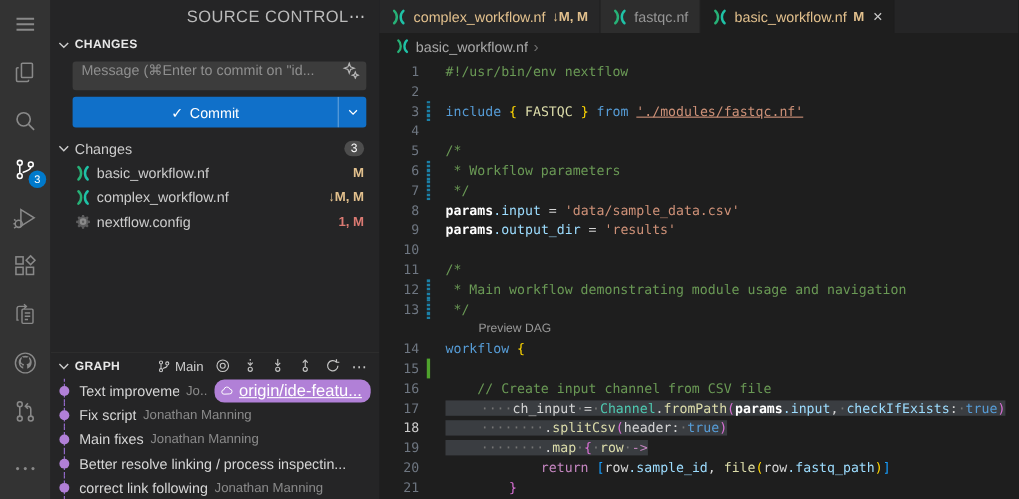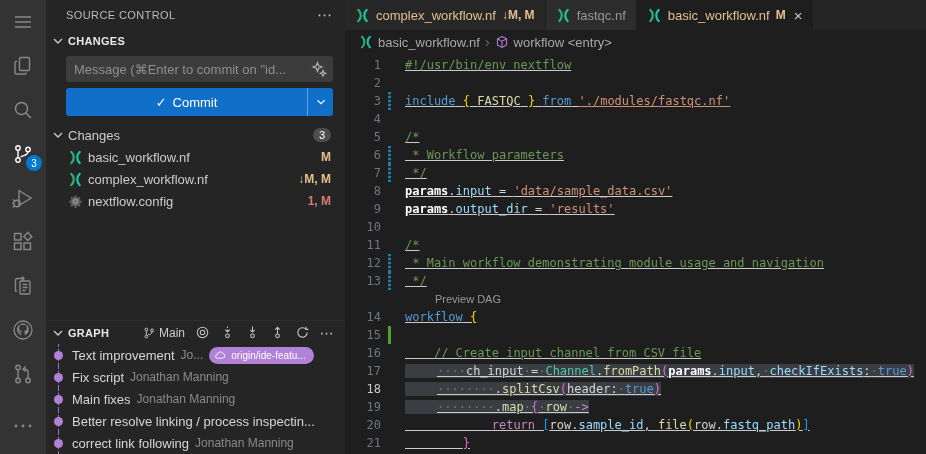--- a/index.html
+++ b/index.html
@@ -12,26 +12,26 @@
   
   .activitybar { width:46px; background:#333333; display:flex; flex-direction:column; align-items:center; flex-shrink:0; }
   .ab-item { width:46px; height:44px; display:flex; align-items:center; justify-content:center; color:#898989; position:relative; cursor:pointer; }
   .ab-item.active { color:#ffffff; }
   .ab-item.bottom { margin-top:auto; margin-bottom:6px; }
   .ab-item svg { width:24px; height:24px; }
   .ab-badge { position:absolute; right:4px; bottom:5px; min-width:16px; height:16px; border-radius:9px; background:#007acc; color:#fff; font-size:10px; display:flex; align-items:center; justify-content:center; padding:0 3px; }
   
   .sidebar { width:299px; background:#252526; display:flex; flex-direction:column; flex-shrink:0; overflow:hidden; }
   .sb-titlebar { height:30px; display:flex; align-items:center; padding:0 12px 0 20px; }
-  .sb-title { font-size:11px; color:#bbbbbb; letter-spacing:.4px; flex:1; white-space:nowrap; }
+  .sb-title { font-size:15px; color:#bbbbbb; letter-spacing:.4px; flex:1; white-space:nowrap;text-align:right; }
   .sb-more { color:#c5c5c5; font-size:15px; letter-spacing:1px; cursor:pointer; }
   .sb-section-head { height:22px; display:flex; align-items:center; padding:0 8px 0 4px; gap:2px; }
   .sb-section-head .chev { width:16px; height:16px; color:#cccccc; flex-shrink:0; }
   .sb-section-label { font-size:11px; font-weight:bold; color:#e7e7e7; letter-spacing:.3px; white-space:nowrap; }
-  .commit-input { margin:4px 12px 6px 20px; height:26px; background:#3c3c3c; border-radius:3px; display:flex; align-items:center; padding:0 6px 0 8px; }
+  .commit-input { margin:4px 12px 6px 20px; height:26px; background:#3c3c3c; border-radius:3px; display:flex; align-items:flex-start; padding:0 6px 0 8px; }
   .commit-input .ph { flex:1; color:#8f8f8f; font-size:13px; white-space:nowrap; overflow:hidden; }
   .commit-input .sparkle { color:#b5b5b5; width:16px; height:16px; flex-shrink:0; cursor:pointer; }
   .commit-btn { margin:0 12px 8px 20px; height:28px; border-radius:3px; color:#ffffff; display:flex; align-items:stretch; cursor:pointer; overflow:hidden; }
   .commit-btn .main { flex:1; display:flex; align-items:center; justify-content:center; gap:6px; font-size:13px; }
   .commit-btn .split { width:26px; display:flex; align-items:center; justify-content:center; border-left:1px solid rgba(255,255,255,.35); }
   .tree-head { height:22px; display:flex; align-items:center; padding:0 14px 0 4px; gap:2px; }
   .tree-head .lbl { flex:1; color:#cccccc; }
   .count-badge { background:#4d4d4d; color:#ffffff; font-size:11px; border-radius:9px; padding:1px 6px; }
   .file-row { height:22px; display:flex; align-items:center; padding:0 14px 0 22px; gap:5px; cursor:pointer; }
   .file-row .fname { flex:1; color:#cccccc; white-space:nowrap; overflow:hidden; }
@@ -43,21 +43,21 @@
   .graph-tools { margin-left:auto; display:flex; align-items:center; gap:9px; color:#c5c5c5; }
   .graph-tools .gt { width:16px; height:16px; display:flex; align-items:center; justify-content:center; cursor:pointer; }
   .graph-auto { display:flex; align-items:center; gap:3px; font-size:12px; color:#cccccc; cursor:pointer; }
   .graph-list { overflow:hidden; }
   .commit-row { height:22px; display:flex; align-items:center; padding-right:8px; cursor:pointer; }
   .rail { width:26px; align-self:stretch; position:relative; flex-shrink:0; }
   .rail::before { content:""; position:absolute; left:12px; top:0; bottom:0; width:0; border-left:1px dashed #9d71d8; }
   .rail .dot { position:absolute; left:8px; top:50%; margin-top:-4.5px; width:9px; height:9px; border-radius:50%; background:#b180d7; }
   .commit-title { color:#d6d6d6; white-space:nowrap; overflow:hidden; flex-shrink:1; }
   .commit-author { color:#8a8a8a; font-size:12px; margin-left:6px; white-space:nowrap; overflow:hidden;text-align:right; }
-  .branch-pill { margin-left:6px; background:#b180d7; color:#ffffff; font-size:10px; border-radius:9px; padding:2px 8px 2px 5px; display:flex; align-items:center; gap:4px; white-space:nowrap; flex-shrink:0; }
+  .branch-pill { margin-left:6px; background:#b180d7; color:#ffffff; font-size:15px; border-radius:9px; padding:2px 8px 2px 5px; display:flex; align-items:center; gap:4px; white-space:nowrap; flex-shrink:0;text-decoration:underline; }
   .branch-pill svg { width:13px; height:13px; }
   
   .editor { flex:1; display:flex; flex-direction:column; background:#1e1e1e; min-width:0; }
   .tabbar { height:30px; background:#252526; display:flex; flex-shrink:0; }
   .tab { height:30px; display:flex; align-items:center; gap:6px; padding:0 10px; font-size:13px; border-right:1px solid #1e1e1e; cursor:pointer; white-space:nowrap; }
   .tab .nf-ic { width:15px; height:15px; }
   .tab-label-mod { color:#e2c08d; }
   .tab-label-plain { color:#969696; }
   .tab-status { color:#e2c08d; font-size:12px; font-weight:bold; }
   .tab-close { color:#cccccc; font-size:15px; margin-left:2px; line-height:1; cursor:pointer; }
@@ -67,21 +67,21 @@
   .bc-item { display:flex; align-items:center; gap:5px; cursor:pointer; }
   
   .code-area { flex:1; overflow:hidden; font-family:"DejaVu Sans Mono", monospace; font-size:12px; padding-top:2px; position:relative; }
   .cl { height:18px; display:flex; align-items:center; white-space:pre; }
   .ln { width:36px; text-align:right; color:#6e7681; flex-shrink:0; font-size:12px; }
   .ln.active { color:#cccccc; }
   .gut { width:14px; align-self:stretch; position:relative; flex-shrink:0; }
   .gut.gm-mod::before { content:""; position:absolute; left:7px; top:0; bottom:0; width:3px;
       background:repeating-linear-gradient(180deg,#1b81a8 0 2px, rgba(27,129,168,.25) 2px 4px); }
   .gut.gm-add::before { content:""; position:absolute; left:7px; top:0; bottom:0; width:3px; background:#4fa32d; }
-  .ctext { padding-left:10px;text-decoration:underline; }
+  .ctext { padding-left:10px; }
   .sel-bg { background:#3a3d41;padding-left:32px; }
   .lens { height:18px; display:flex; align-items:center; color:#999999; font-family:"Liberation Sans",sans-serif; font-size:11px; padding-left:90px; }
   .tk-c{color:#6a9955} .tk-k{color:#569cd6} .tk-kb{color:#ffffff;font-weight:bold}
   .tk-m{color:#9cdcfe} .tk-f{color:#dcdcaa} .tk-ty{color:#4ec9b0}
   .tk-s{color:#ce9178} .tk-su{color:#ce9178;text-decoration:underline}
   .tk-t{color:#d4d4d4} .tk-ct{color:#c586c0}
   .tk-b1{color:#ffd700} .tk-b2{color:#da70d6} .tk-b3{color:#179fff}
   .tk-ws{color:#747474}
   svg { display:block; }
 </style>
@@ -394,29 +394,20 @@
         <span class="bc-item">
           <span>
             <svg viewBox="0 0 16 16" fill="none" stroke-linecap="round" stroke-width="2.4">
               <path d="M3.5 2C7 5 7 11 3.5 14" stroke="#27b177"></path>
               <path d="M12.5 2C9 5 9 11 12.5 14" stroke="#1fc2a7"></path>
             </svg>
           </span>
           <span>basic_workflow.nf</span>
         </span>
         <span class="sep">›</span>
-        <span class="bc-item">
-          <span>
-            <svg viewBox="0 0 16 16" fill="none" stroke="#b180d7" stroke-width="1.2">
-              <path d="M8 1.8l5.2 2.6v6.9L8 14.2l-5.2-2.9V4.4z"></path>
-              <path d="M2.8 4.4L8 7l5.2-2.6M8 7v7"></path>
-            </svg>
-          </span>
-          <span>workflow &lt;entry&gt;</span>
-        </span>
       </div>
     <div class="code-area" id="code-area">
         <div class="cl"><span class="ln">1</span><span class="gut"></span><span class="ctext"><span><span class="tk-c">#!/usr/bin/env nextflow</span></span></span></div>
         <div class="cl"><span class="ln">2</span><span class="gut"></span><span class="ctext"><span></span></span></div>
         <div class="cl"><span class="ln">3</span><span class="gut gm-mod"></span><span class="ctext"><span><span class="tk-k">include</span><span class="tk-t"> </span><span class="tk-b1">{</span><span class="tk-t"> </span><span class="tk-f">FASTQC</span><span class="tk-t"> </span><span class="tk-b1">}</span><span class="tk-t"> </span><span class="tk-k">from</span><span class="tk-t"> </span><span class="tk-su">'./modules/fastqc.nf'</span></span></span></div>
         <div class="cl"><span class="ln">4</span><span class="gut"></span><span class="ctext"><span></span></span></div>
         <div class="cl"><span class="ln">5</span><span class="gut"></span><span class="ctext"><span><span class="tk-c">/*</span></span></span></div>
         <div class="cl"><span class="ln">6</span><span class="gut gm-mod"></span><span class="ctext"><span><span class="tk-c"> * Workflow parameters</span></span></span></div>
         <div class="cl"><span class="ln">7</span><span class="gut gm-mod"></span><span class="ctext"><span><span class="tk-c"> */</span></span></span></div>
         <div class="cl"><span class="ln">8</span><span class="gut"></span><span class="ctext"><span><span class="tk-kb">params</span><span class="tk-m">.input</span><span class="tk-t"> = </span><span class="tk-s">'data/sample_data.csv'</span></span></span></div>

